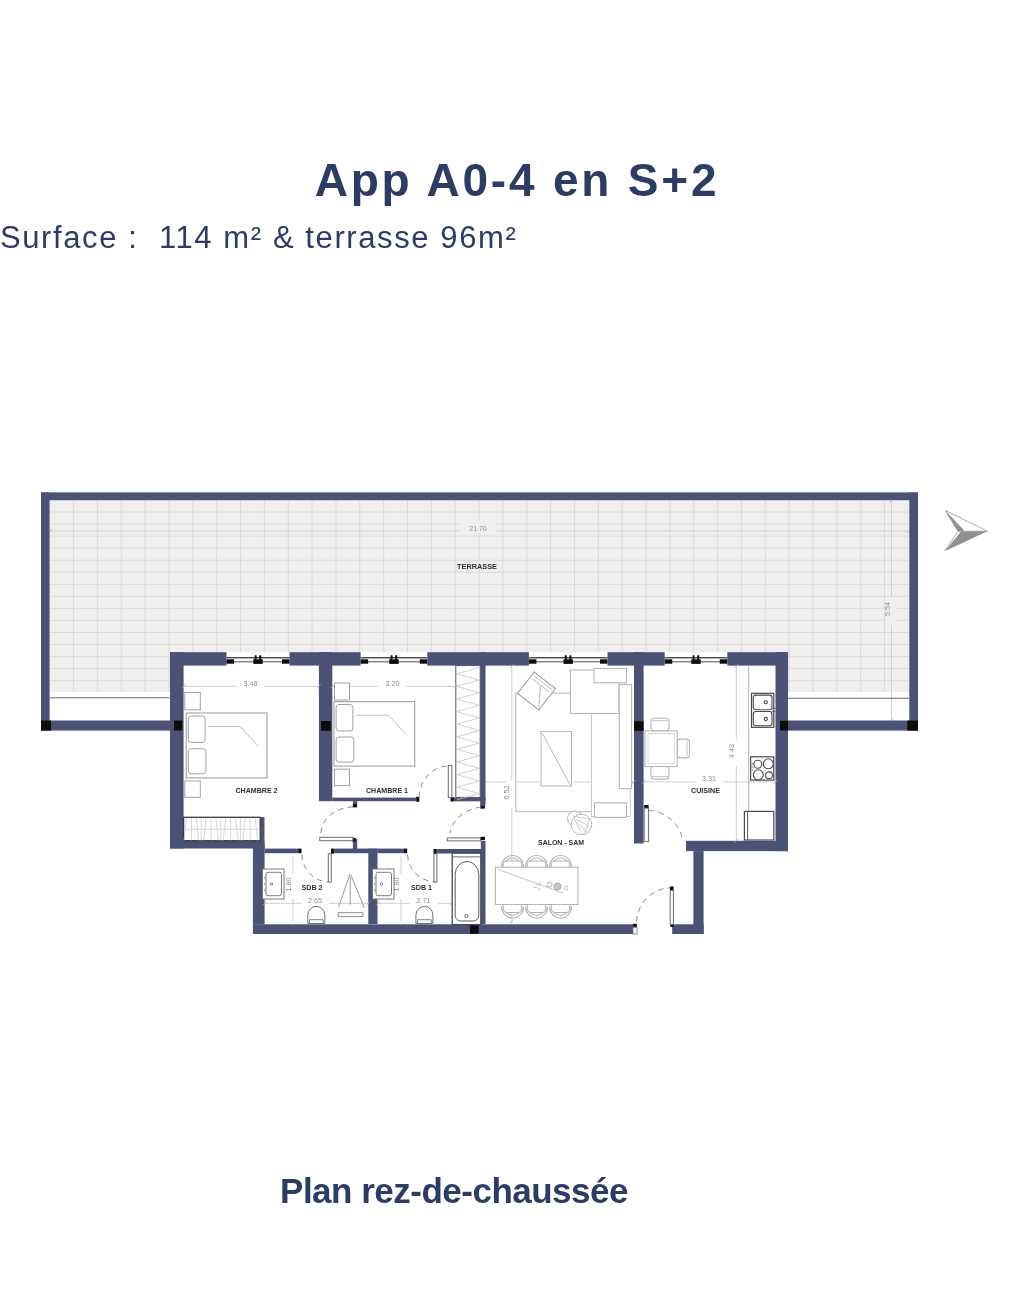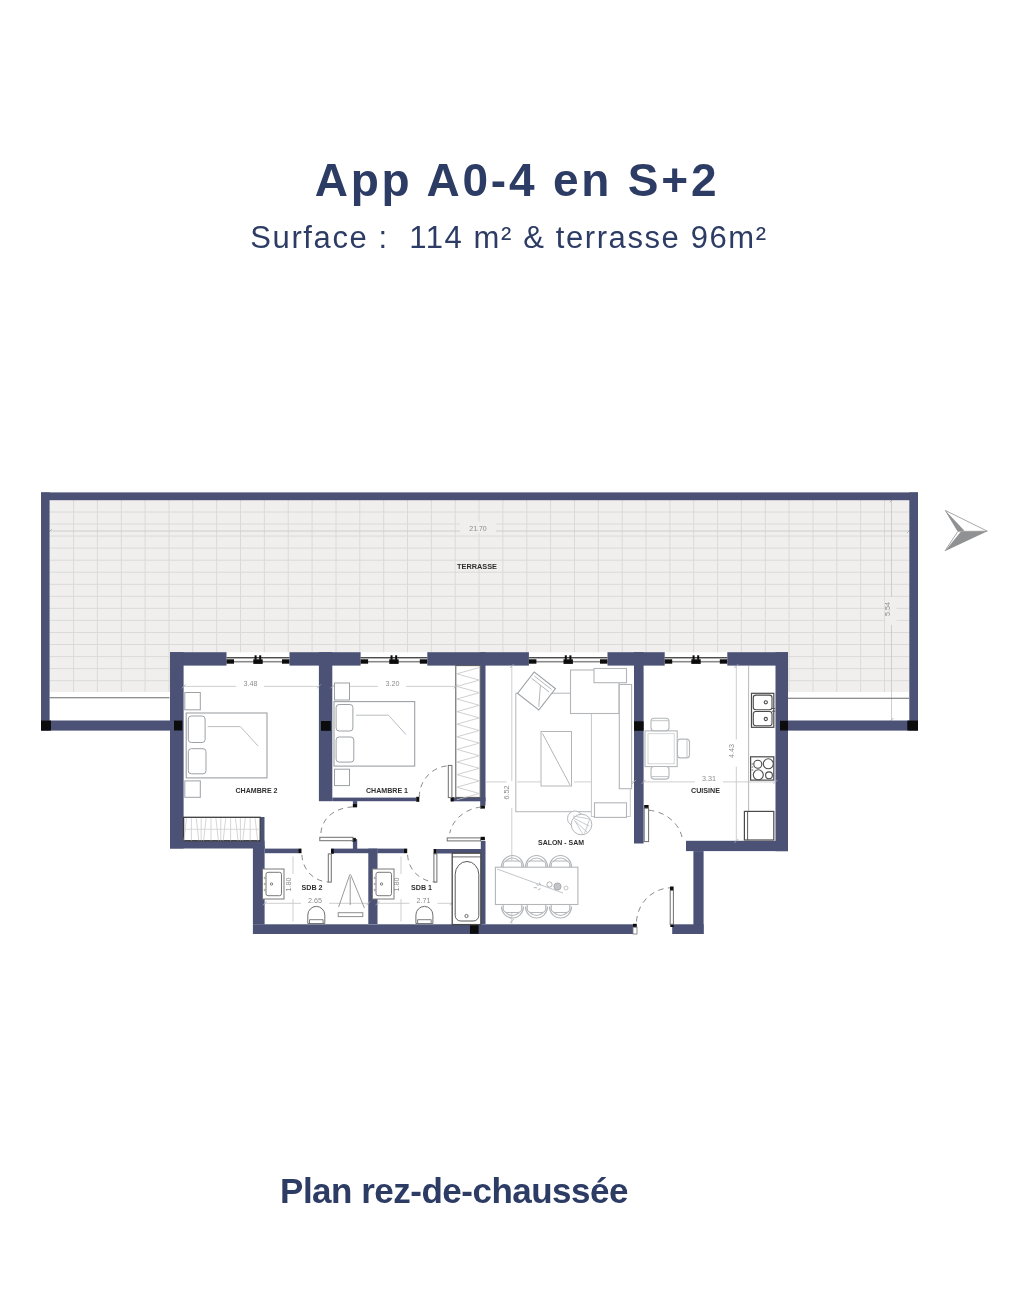--- a/index.html
+++ b/index.html
@@ -1,20 +1,20 @@
 <!DOCTYPE html>
 <html lang="fr"><head>
 <meta charset="utf-8">
 <title>App A0-4 en S+2</title>
 <style>
   html,body{margin:0;padding:0;background:#ffffff;width:1018px;height:1314px;overflow:hidden;}
   body{position:relative;font-family:"Liberation Sans",sans-serif;}
   .title{position:absolute;top:153px;left:0;width:1018px;text-align:center;
     font-size:46px;font-weight:bold;color:#2d3c64;letter-spacing:2.8px;padding-left:8px;}
-  .subtitle{position:absolute;top:220px;left:0;width:1018px;text-align:center;
+  .subtitle{position:absolute;top:220px;left:0;width:1018px;text-align:left;
     font-size:31px;font-weight:normal;color:#2d3c64;letter-spacing:1.6px;}
   .caption{position:absolute;top:1171px;left:0;width:908px;text-align:center;
     font-size:35px;font-weight:bold;color:#2d3c64;letter-spacing:-0.5px;}
   .plan{position:absolute;top:0;left:0;}
 </style>
 </head>
 <body>
 
 <div class="title">App A0-4 en S+2</div>
 

